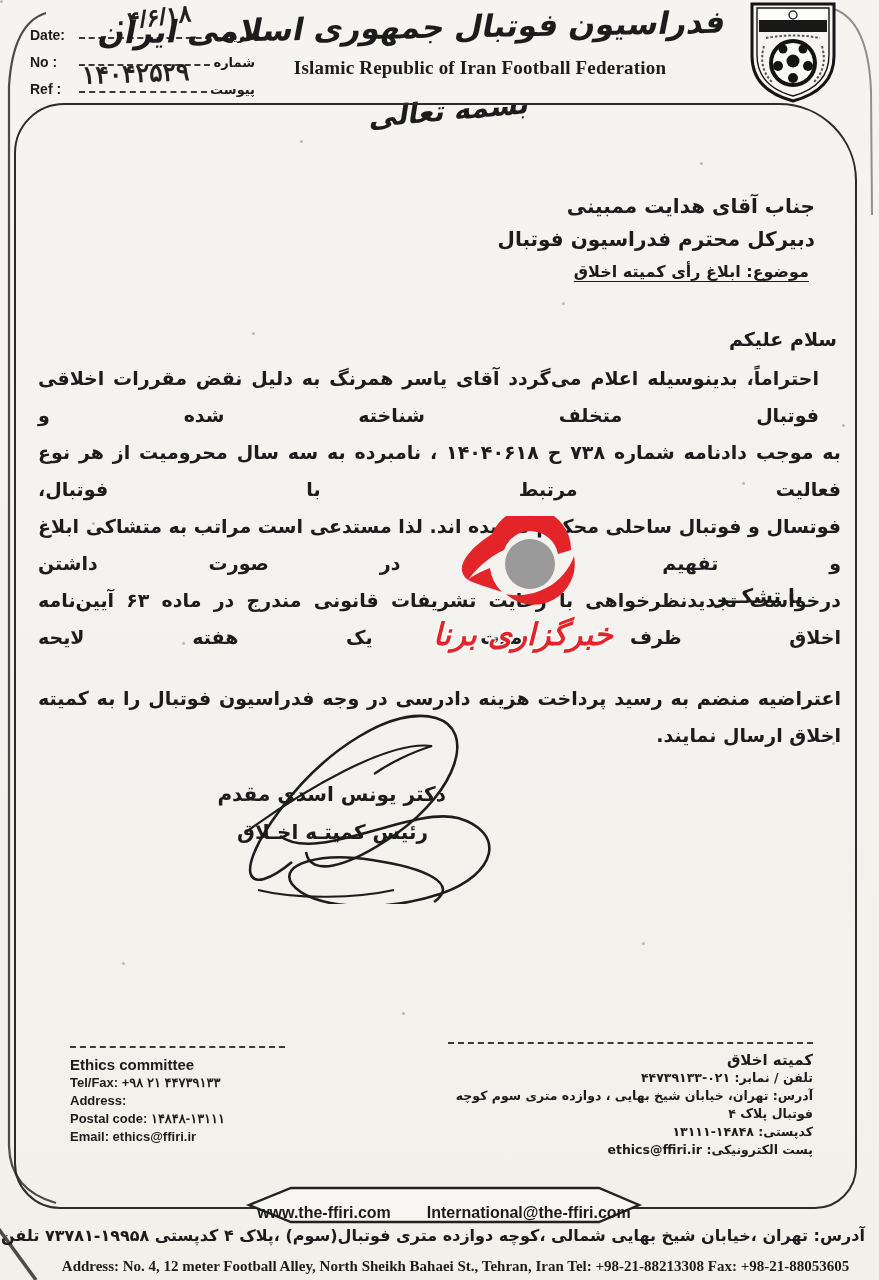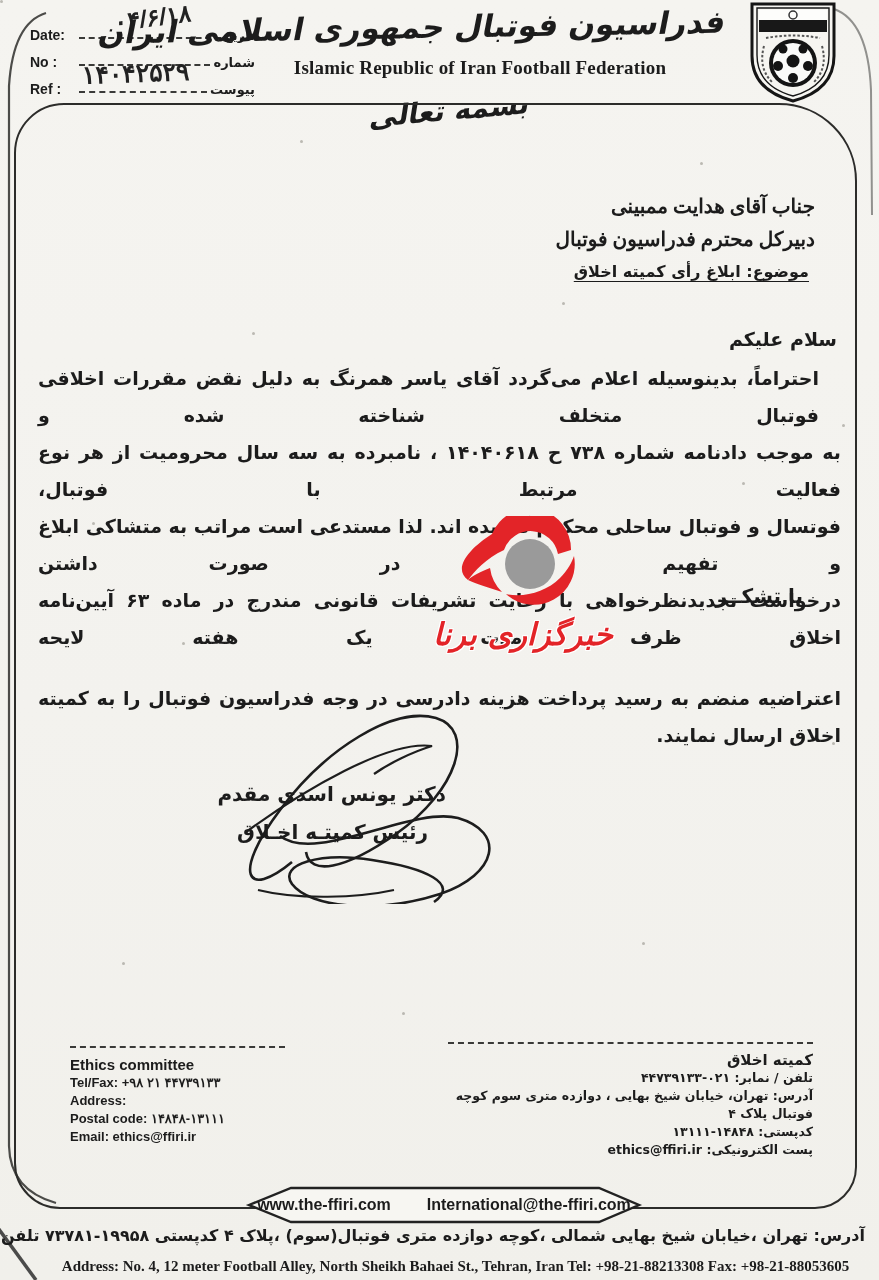--- a/index.html
+++ b/index.html
@@ -30,21 +30,21 @@
   .org-en{position:absolute;left:235px;top:57px;width:490px;text-align:center;
     font-family:"Liberation Serif",serif;font-weight:bold;font-size:19px;letter-spacing:.2px;}
   .logo{position:absolute;left:742px;top:2px;width:102px;height:102px;}
   .bismillah{position:absolute;left:330px;top:94px;width:240px;text-align:center;
     font-size:28px;font-weight:bold;transform:rotate(-5deg) skewX(-14deg);direction:rtl;}
   
   .frame{position:absolute;left:14px;top:103px;width:839px;height:1102px;
     border:2.5px solid #2c2c2a;border-radius:50px 78px 42px 46px;}
   .scan-overlay{position:absolute;left:0;top:0;pointer-events:none;}
   .recipient{position:absolute;right:64px;top:190px;text-align:right;direction:rtl;
-    font-size:20px;font-weight:bold;line-height:33px;font-family:Liberation Serif, serif;}
+    font-size:20px;font-weight:bold;line-height:33px;}
   .subject{position:absolute;right:70px;top:262px;direction:rtl;font-size:16px;
     font-weight:bold;text-decoration:underline;text-underline-offset:4px;}
   .salutation{position:absolute;right:42px;top:328px;direction:rtl;font-size:19px;font-weight:bold;}
   .body{position:absolute;left:38px;right:38px;top:360px;direction:rtl;
     font-size:19px;font-weight:bold;line-height:37px;}
   .body .ln{text-align:justify;text-align-last:justify;}
   .body .ln.first{padding-right:22px;}
   .body .ln.last{text-align-last:right;margin-top:24px;}
   .closing{position:absolute;right:76px;top:584px;direction:rtl;font-size:20px;font-weight:bold;}
   
@@ -63,21 +63,21 @@
     font-family:"Liberation Sans",sans-serif;font-weight:bold;font-size:13px;line-height:18px;
     border-top:2.5px dashed #3a3a38;padding-top:8px;}
   .fblock-left .ttl{font-size:15px;}
   .fblock-right{position:absolute;right:66px;top:1042px;width:365px;text-align:right;direction:rtl;
     font-weight:bold;font-size:12.5px;line-height:18px;
     border-top:2.5px dashed #3a3a38;padding-top:7px;}
   .fblock-right .ttl{font-size:15px;}
   
   .ribbon{position:absolute;left:243px;top:1185px;width:402px;height:40px;}
   .ribbon svg{position:absolute;left:0;top:0;}
-  .ribbon-text{position:absolute;left:0;top:0;width:100%;height:100%;display:flex;
+  .ribbon-text{position:absolute;left:0;top:8px;width:100%;height:100%;display:flex;
     align-items:center;justify-content:center;gap:36px;
     font-family:"Liberation Sans",sans-serif;font-weight:bold;font-size:16px;}
   .addr-fa{position:absolute;left:14px;right:14px;top:1226px;text-align:center;direction:rtl;
     font-size:16px;font-weight:bold;white-space:nowrap;}
   .addr-en{position:absolute;left:40px;right:8px;top:1258px;text-align:center;
     font-family:"Liberation Serif",serif;font-weight:bold;font-size:15px;white-space:nowrap;}
 </style>
 </head>
 <body>
 

